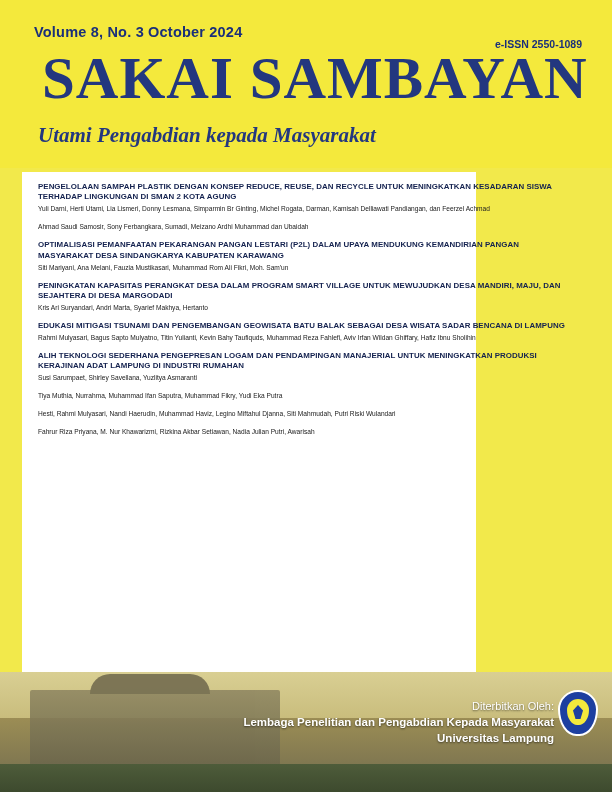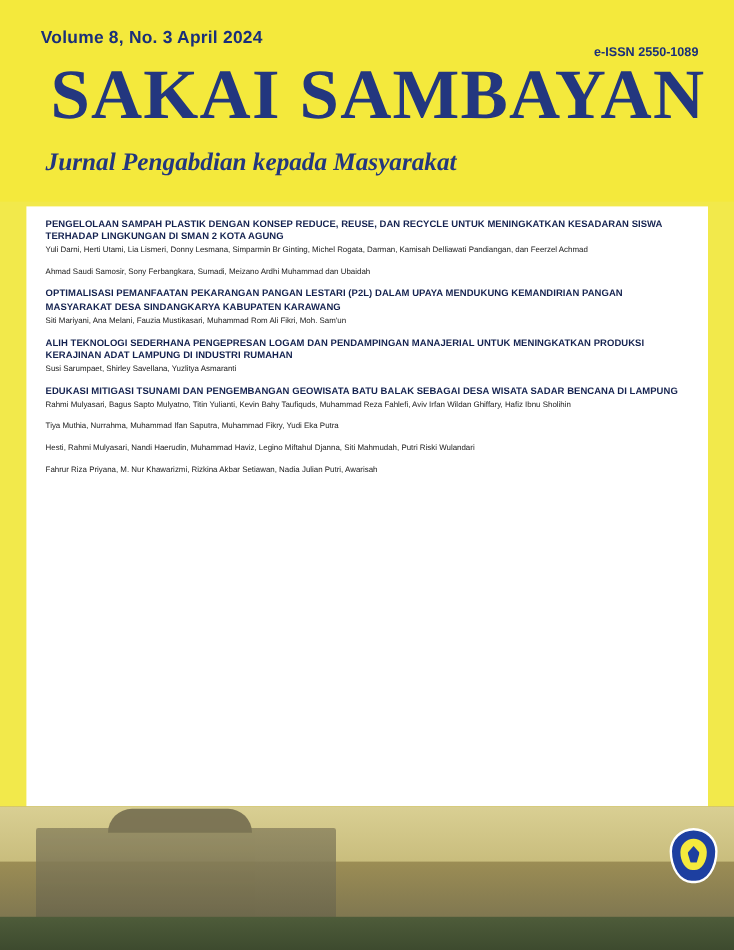--- a/index.html
+++ b/index.html
@@ -64,21 +64,21 @@
     color: #23377f;
     font-family: "Liberation Serif", serif;
     font-style: italic;
     font-weight: 600;
   }
   
   .content {
     position: absolute;
     left: 22px;
     top: 172px;
-    width: 568px;
+    width: 454px;
     height: 500px;
     background: #ffffff;
     padding: 0;
   }
   .toc {
     position: absolute;
     left: 16px;
     top: 10px;
     width: 538px;
   }
@@ -181,52 +181,56 @@
     background: #1d3fa0;
     clip-path: polygon(50% 0%, 100% 40%, 75% 100%, 25% 100%, 0% 40%);
   }
 </style>
 </head>
 <body>
 
 <div class="page">
 
   <div class="header">
-    <div class="vol-line">Volume 8, No. 3 April 2024</div>
+    <div class="vol-line">Volume 8, No. 3 October 2024</div>
     <div class="eissn">e-ISSN 2550-1089</div>
     <div class="journal-title">SAKAI SAMBAYAN</div>
-    <div class="journal-sub">Jurnal Pengabdian kepada Masyarakat</div>
+    <div class="journal-sub">Utami Pengabdian kepada Masyarakat</div>
   </div>
 
   <div class="content">
     <div class="toc">
 
       <div class="entry">
         <div class="entry-title">PENGELOLAAN SAMPAH PLASTIK DENGAN KONSEP REDUCE, REUSE, DAN RECYCLE UNTUK MENINGKATKAN KESADARAN SISWA TERHADAP LINGKUNGAN DI SMAN 2 KOTA AGUNG</div>
         <div class="entry-authors">Yuli Darni, Herti Utami, Lia Lismeri, Donny Lesmana, Simparmin Br Ginting, Michel Rogata, Darman, Kamisah Delliawati Pandiangan, dan Feerzel Achmad</div>
       </div>
 
       <div class="entry">
         <div class="entry-authors">Ahmad Saudi Samosir, Sony Ferbangkara, Sumadi, Meizano Ardhi Muhammad dan Ubaidah</div>
       </div>
 
       <div class="entry">
         <div class="entry-title">OPTIMALISASI PEMANFAATAN PEKARANGAN PANGAN LESTARI (P2L) DALAM UPAYA MENDUKUNG KEMANDIRIAN PANGAN MASYARAKAT DESA SINDANGKARYA KABUPATEN KARAWANG</div>
         <div class="entry-authors">Siti Mariyani, Ana Melani, Fauzia Mustikasari, Muhammad Rom Ali Fikri, Moh. Sam'un</div>
       </div>
 
+      <div class="entry">
+        <div class="entry-title">PENINGKATAN KAPASITAS PERANGKAT DESA DALAM PROGRAM SMART VILLAGE UNTUK MEWUJUDKAN DESA MANDIRI, MAJU, DAN SEJAHTERA DI DESA MARGODADI</div>
+        <div class="entry-authors">Kris Ari Suryandari, Andri Marta, Syarief Makhya, Hertanto</div>
+      </div>
+
+      <div class="entry">
+        <div class="entry-title">EDUKASI MITIGASI TSUNAMI DAN PENGEMBANGAN GEOWISATA BATU BALAK SEBAGAI DESA WISATA SADAR BENCANA DI LAMPUNG</div>
+        <div class="entry-authors">Rahmi Mulyasari, Bagus Sapto Mulyatno, Titin Yulianti, Kevin Bahy Taufiquds, Muhammad Reza Fahlefi, Aviv Irfan Wildan Ghiffary, Hafiz Ibnu Sholihin</div>
+      </div>
 
       <div class="entry">
         <div class="entry-title">ALIH TEKNOLOGI SEDERHANA PENGEPRESAN LOGAM DAN PENDAMPINGAN MANAJERIAL UNTUK MENINGKATKAN PRODUKSI KERAJINAN ADAT LAMPUNG DI INDUSTRI RUMAHAN</div>
         <div class="entry-authors">Susi Sarumpaet, Shirley Savellana, Yuzlitya Asmaranti</div>
-      </div>
-
-      <div class="entry">
-        <div class="entry-title">EDUKASI MITIGASI TSUNAMI DAN PENGEMBANGAN GEOWISATA BATU BALAK SEBAGAI DESA WISATA SADAR BENCANA DI LAMPUNG</div>
-        <div class="entry-authors">Rahmi Mulyasari, Bagus Sapto Mulyatno, Titin Yulianti, Kevin Bahy Taufiquds, Muhammad Reza Fahlefi, Aviv Irfan Wildan Ghiffary, Hafiz Ibnu Sholihin</div>
       </div>
 
       <div class="entry">
         <div class="entry-authors">Tiya Muthia, Nurrahma, Muhammad Ifan Saputra, Muhammad Fikry, Yudi Eka Putra</div>
       </div>
 
       <div class="entry">
         <div class="entry-authors">Hesti, Rahmi Mulyasari, Nandi Haerudin, Muhammad Haviz, Legino Miftahul Djanna, Siti Mahmudah, Putri Riski Wulandari</div>
       </div>
 
@@ -239,20 +243,25 @@
 
     </div>
   </div>
 
   <div class="photo-band">
     <div class="photo-sky"></div>
     <div class="photo-building"></div>
     <div class="photo-trees"></div>
   </div>
 
+  <div class="footer-text">
+    <div class="ft-line1">Diterbitkan Oleh:</div>
+    <div class="ft-line2">Lembaga Penelitian dan Pengabdian Kepada Masyarakat</div>
+    <div class="ft-line3">Universitas Lampung</div>
+  </div>
 
   <div class="logo">
     <div class="logo-shield"></div>
     <div class="logo-inner"></div>
     <div class="logo-mark"></div>
   </div>
 
 </div>
 
 </body></html>

